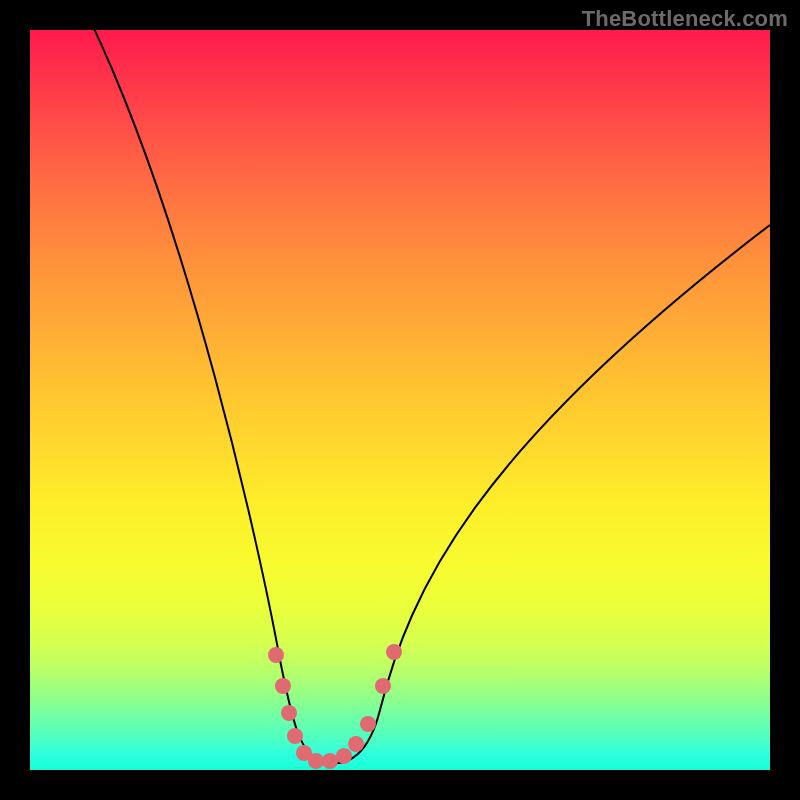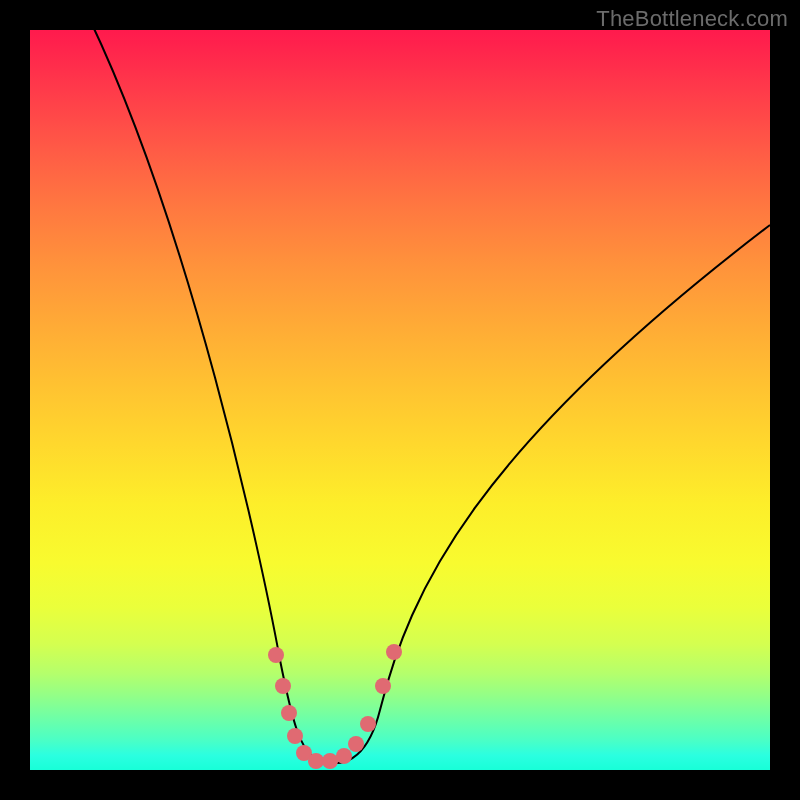--- a/index.html
+++ b/index.html
@@ -52,21 +52,21 @@
     width: 740px;
     height: 740px;
     overflow: visible;
   }
   .watermark {
     position: absolute;
     top: 6px;
     right: 12px;
     color: #6b6b6b;
     font-size: 22px;
-    font-weight: 400;
+    font-weight: 700;
     letter-spacing: 0.2px;
     user-select: none;
   }
 </style>
 </head>
 <body>
 
 <div class="stage">
   <div class="plot-area">
     <svg class="curve-svg" viewBox="0 0 740 740" preserveAspectRatio="none">

